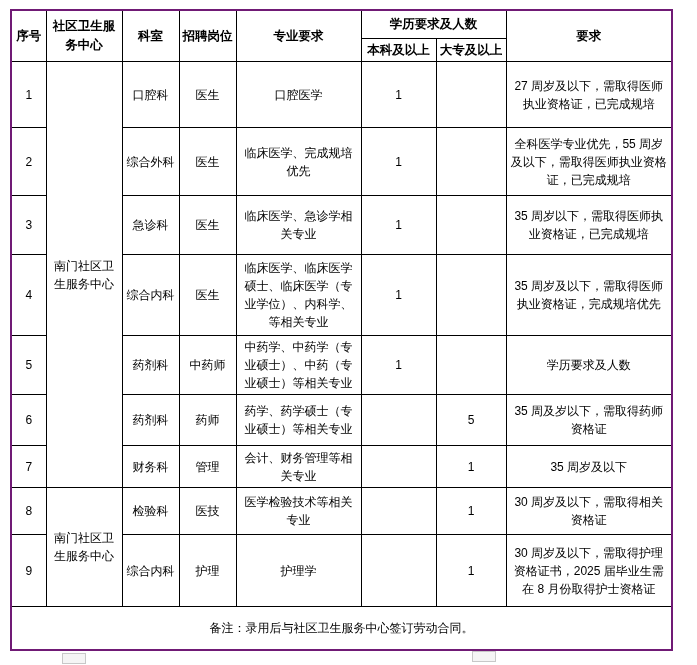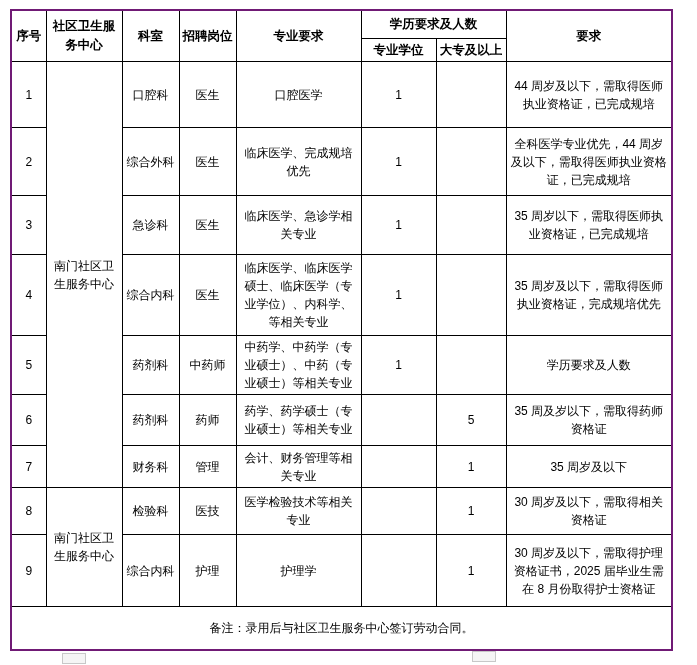--- a/index.html
+++ b/index.html
@@ -92,43 +92,43 @@
       <tr class="hr1">
         <th rowspan="2">序号</th>
         <th rowspan="2">社区卫生服务中心</th>
         <th rowspan="2">科室</th>
         <th rowspan="2">招聘岗位</th>
         <th rowspan="2">专业要求</th>
         <th colspan="2">学历要求及人数</th>
         <th rowspan="2">要求</th>
       </tr>
       <tr class="hr2">
-        <th>专业学位</th>
+        <th>本科及以上</th>
         <th>大专及以上</th>
       </tr>
     </thead>
     <tbody>
       <tr class="r1">
         <td>1</td>
         <td rowspan="7">南门社区卫生服务中心</td>
         <td>口腔科</td>
         <td>医生</td>
         <td>口腔医学</td>
         <td>1</td>
         <td></td>
-        <td class="req">44 周岁及以下，需取得医师执业资格证，已完成规培</td>
+        <td class="req">27 周岁及以下，需取得医师执业资格证，已完成规培</td>
       </tr>
       <tr class="r2">
         <td>2</td>
         <td>综合外科</td>
         <td>医生</td>
         <td>临床医学、完成规培优先</td>
         <td>1</td>
         <td></td>
-        <td class="req">全科医学专业优先，44 周岁及以下，需取得医师执业资格证，已完成规培</td>
+        <td class="req">全科医学专业优先，55 周岁及以下，需取得医师执业资格证，已完成规培</td>
       </tr>
       <tr class="r3">
         <td>3</td>
         <td>急诊科</td>
         <td>医生</td>
         <td>临床医学、急诊学相关专业</td>
         <td>1</td>
         <td></td>
         <td class="req">35 周岁以下，需取得医师执业资格证，已完成规培</td>
       </tr>

